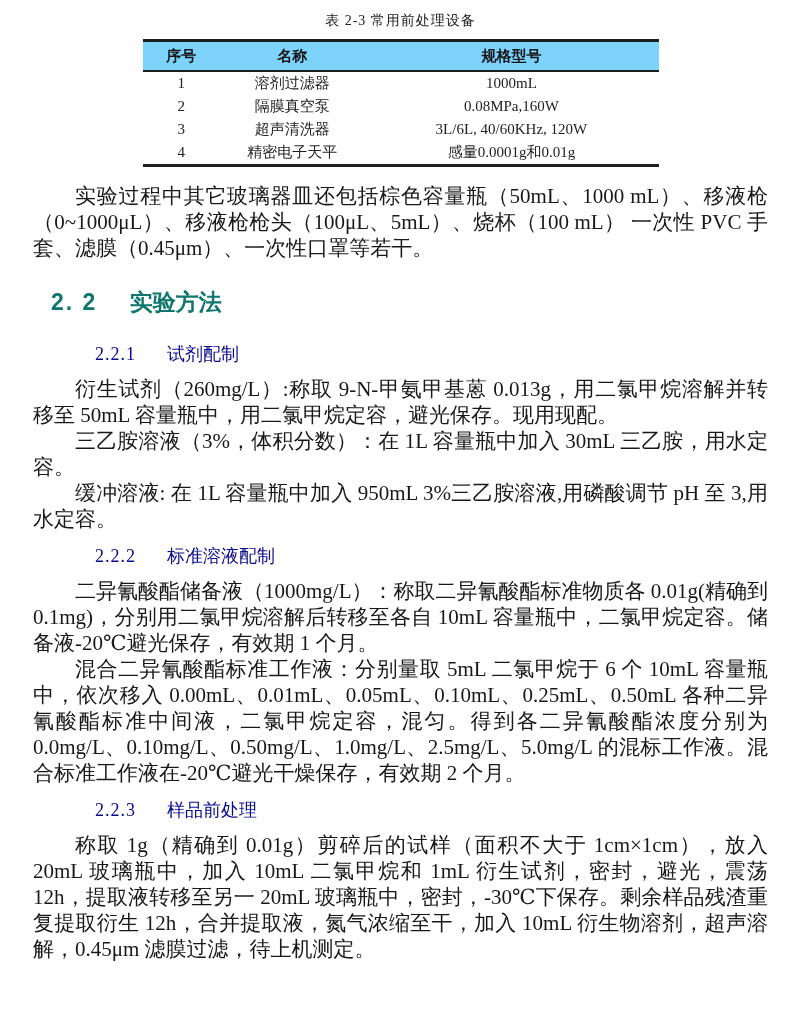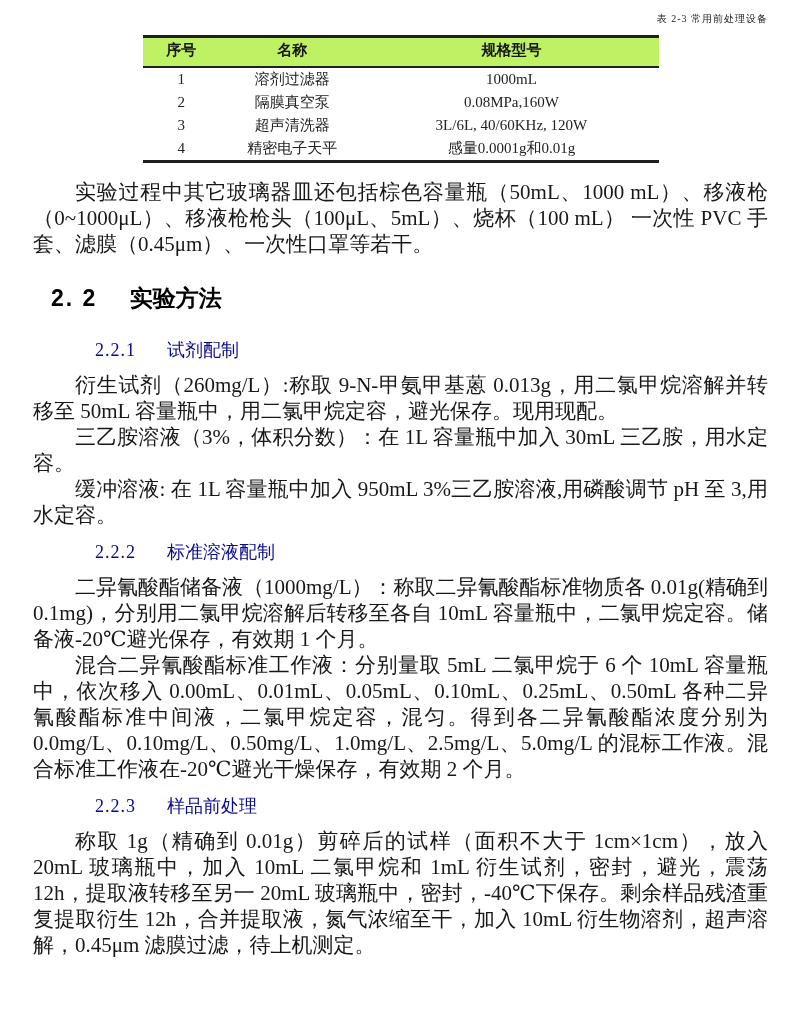--- a/index.html
+++ b/index.html
@@ -14,38 +14,37 @@
     font-family: "Liberation Serif", "DejaVu Serif", serif;
     color: #1c1c1c;
   }
   .page {
     box-sizing: border-box;
     width: 800px;
     height: 1033px;
     padding: 10px 32px 0 33px;
   }
   .table-caption {
-    text-align: right;
-    font-size: 10px;
+    text-align: center;
+    font-size: 14px;
     letter-spacing: 1px;
     margin: 2px 0 9px 0;
     color: #222222;
   }
   table.equipment {
     width: 516px;
     margin: 0 auto;
     border-collapse: collapse;
     font-size: 15px;
     border-top: 3px solid #1f1f1f;
     border-bottom: 3px solid #1f1f1f;
   }
   table.equipment thead tr {
-    background: #bef264;
+    background: #7dd3fc;
     border-bottom: 2px solid #1f1f1f;
-    font-family: Liberation Mono, monospace;
   }
   table.equipment th {
     font-weight: bold;
     padding: 4px 4px;
     text-align: center;
     line-height: 20px;
     color: #161616;
   }
   table.equipment td {
     padding: 1px 4px;
@@ -62,21 +61,21 @@
     line-height: 26px;
     margin: 0;
     text-indent: 2em;
     text-align: justify;
     color: #181818;
   }
   .intro { margin-top: 16px; }
 
   h1.sec {
     font-family: "Liberation Sans", "DejaVu Sans", sans-serif;
-    color: #000000;
+    color: #0f766e;
     font-size: 23px;
     font-weight: bold;
     margin: 26px 0 24px 0;
     padding-left: 18px;
   }
   h1.sec .h-num {
     letter-spacing: 2px;
     margin-right: 26px;
   }
   h2.subsec {
@@ -151,15 +150,15 @@
     <span class="h-num">2.2.2</span>
     <span class="h-title">标准溶液配制</span>
   </h2>
   <p class="body-par">二异氰酸酯储备液（1000mg/L）：称取二异氰酸酯标准物质各 0.01g(精确到 0.1mg)，分别用二氯甲烷溶解后转移至各自 10mL 容量瓶中，二氯甲烷定容。储备液-20℃避光保存，有效期 1 个月。</p>
   <p class="body-par">混合二异氰酸酯标准工作液：分别量取 5mL 二氯甲烷于 6 个 10mL 容量瓶中，依次移入 0.00mL、0.01mL、0.05mL、0.10mL、0.25mL、0.50mL 各种二异氰酸酯标准中间液，二氯甲烷定容，混匀。得到各二异氰酸酯浓度分别为 0.0mg/L、0.10mg/L、0.50mg/L、1.0mg/L、2.5mg/L、5.0mg/L 的混标工作液。混合标准工作液在-20℃避光干燥保存，有效期 2 个月。</p>
 
   <h2 class="subsec">
     <span class="h-num">2.2.3</span>
     <span class="h-title">样品前处理</span>
   </h2>
-  <p class="body-par">称取 1g（精确到 0.01g）剪碎后的试样（面积不大于 1cm×1cm），放入 20mL 玻璃瓶中，加入 10mL 二氯甲烷和 1mL 衍生试剂，密封，避光，震荡 12h，提取液转移至另一 20mL 玻璃瓶中，密封，-40℃下保存。剩余样品残渣重复提取衍生 12h，合并提取液，氮气浓缩至干，加入 10mL 衍生物溶剂，超声溶解，0.45μm 滤膜过滤，待上机测定。</p>
+  <p class="body-par">称取 1g（精确到 0.01g）剪碎后的试样（面积不大于 1cm×1cm），放入 20mL 玻璃瓶中，加入 10mL 二氯甲烷和 1mL 衍生试剂，密封，避光，震荡 12h，提取液转移至另一 20mL 玻璃瓶中，密封，-30℃下保存。剩余样品残渣重复提取衍生 12h，合并提取液，氮气浓缩至干，加入 10mL 衍生物溶剂，超声溶解，0.45μm 滤膜过滤，待上机测定。</p>
 
 </div>
 
 </body></html>

